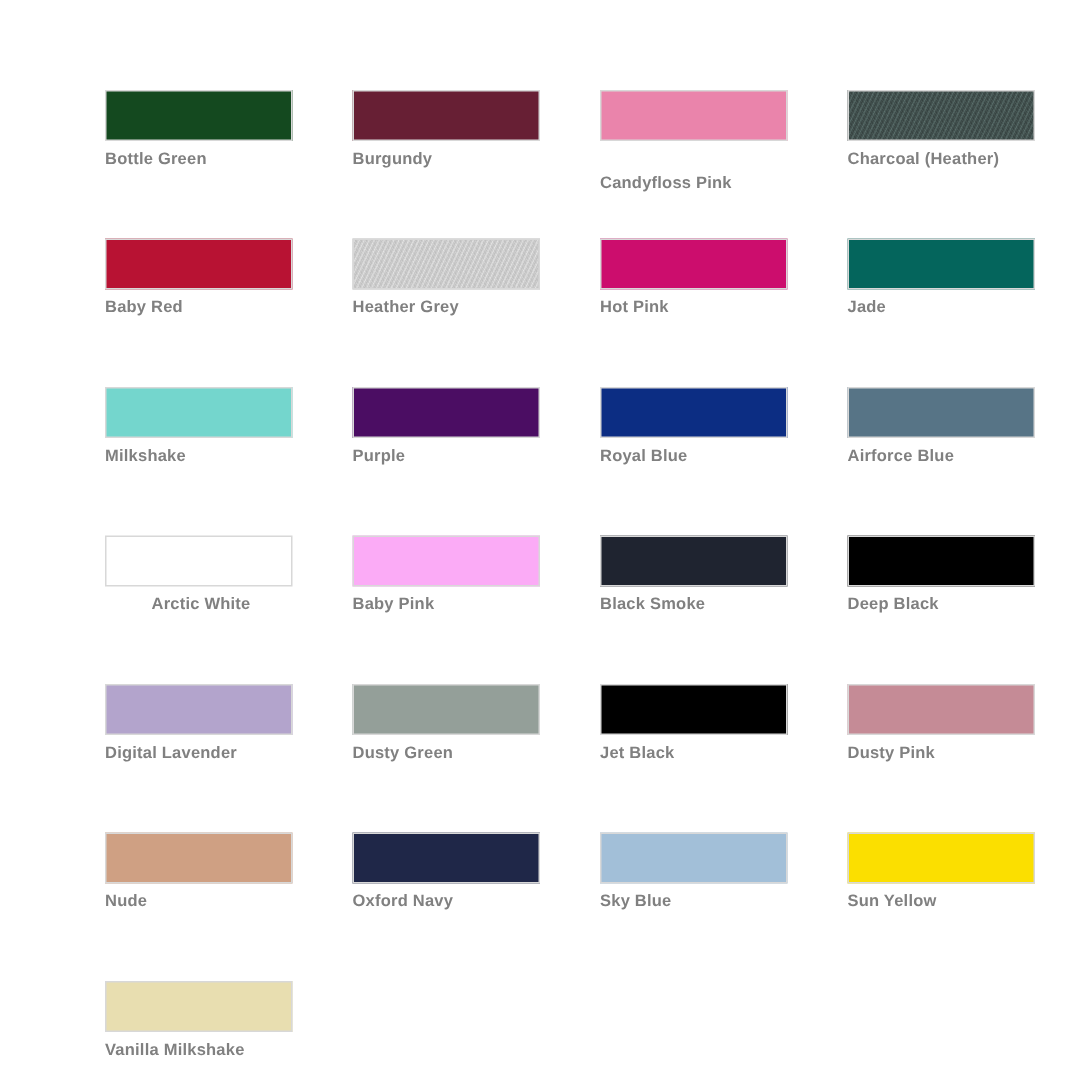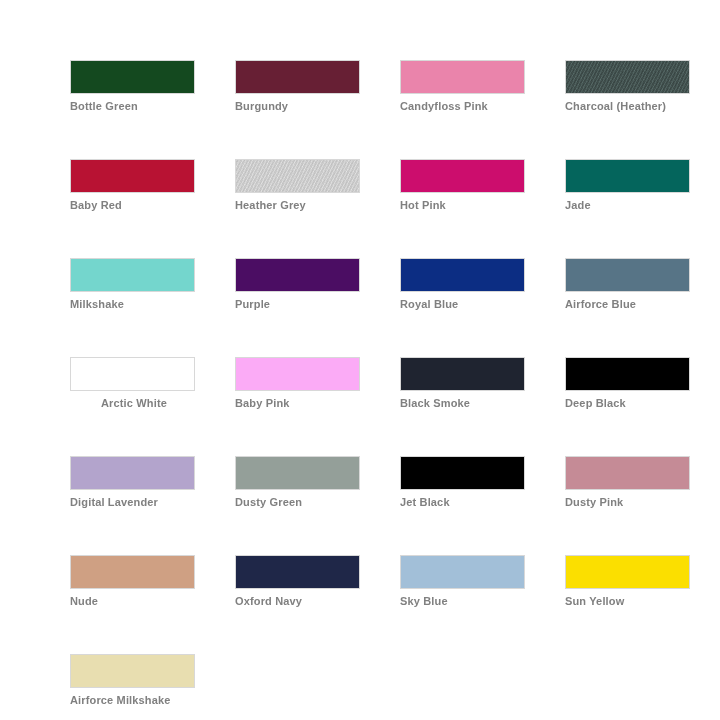--- a/index.html
+++ b/index.html
@@ -88,21 +88,21 @@
       <div class="swatch-cell">
         <span class="swatch-chip" style="background-color: rgb(20, 73, 31); border-color: rgb(216, 216, 216);"></span>
         <span class="swatch-label" style="color: rgb(128, 128, 128);">Bottle Green</span>
       </div>
       <div class="swatch-cell">
         <span class="swatch-chip" style="background-color: rgb(103, 31, 52); border-color: rgb(216, 216, 216);"></span>
         <span class="swatch-label" style="color: rgb(128, 128, 128);">Burgundy</span>
       </div>
       <div class="swatch-cell">
         <span class="swatch-chip" style="background-color: rgb(234, 132, 171); border-color: rgb(216, 216, 216);"></span>
-        <span class="swatch-label" style="color: rgb(128, 128, 128);">Candyfloss Pink</span>
+        <span class="swatch-label" style="color: rgb(128, 128, 128); margin-top: 16px;">Candyfloss Pink</span>
       </div>
       <div class="swatch-cell">
         <span class="swatch-chip heathered" style="background-color: rgb(58, 71, 69); border-color: rgb(216, 216, 216);"></span>
         <span class="swatch-label" style="color: rgb(128, 128, 128);">Charcoal (Heather)</span>
       </div>
       <div class="swatch-cell">
         <span class="swatch-chip" style="background-color: rgb(184, 18, 51); border-color: rgb(216, 216, 216);"></span>
         <span class="swatch-label" style="color: rgb(128, 128, 128);">Baby Red</span>
       </div>
       <div class="swatch-cell">
@@ -176,16 +176,16 @@
       <div class="swatch-cell">
         <span class="swatch-chip" style="background-color: rgb(162, 191, 216); border-color: rgb(216, 216, 216);"></span>
         <span class="swatch-label" style="color: rgb(128, 128, 128);">Sky Blue</span>
       </div>
       <div class="swatch-cell">
         <span class="swatch-chip" style="background-color: rgb(251, 223, 0); border-color: rgb(216, 216, 216);"></span>
         <span class="swatch-label" style="color: rgb(128, 128, 128);">Sun Yellow</span>
       </div>
       <div class="swatch-cell">
         <span class="swatch-chip" style="background-color: rgb(232, 222, 176); border-color: rgb(216, 216, 216);"></span>
-        <span class="swatch-label" style="color: rgb(128, 128, 128);">Airforce Milkshake</span>
+        <span class="swatch-label" style="color: rgb(128, 128, 128);">Vanilla Milkshake</span>
       </div>
     </div>
 </div>
 
 </body></html>

